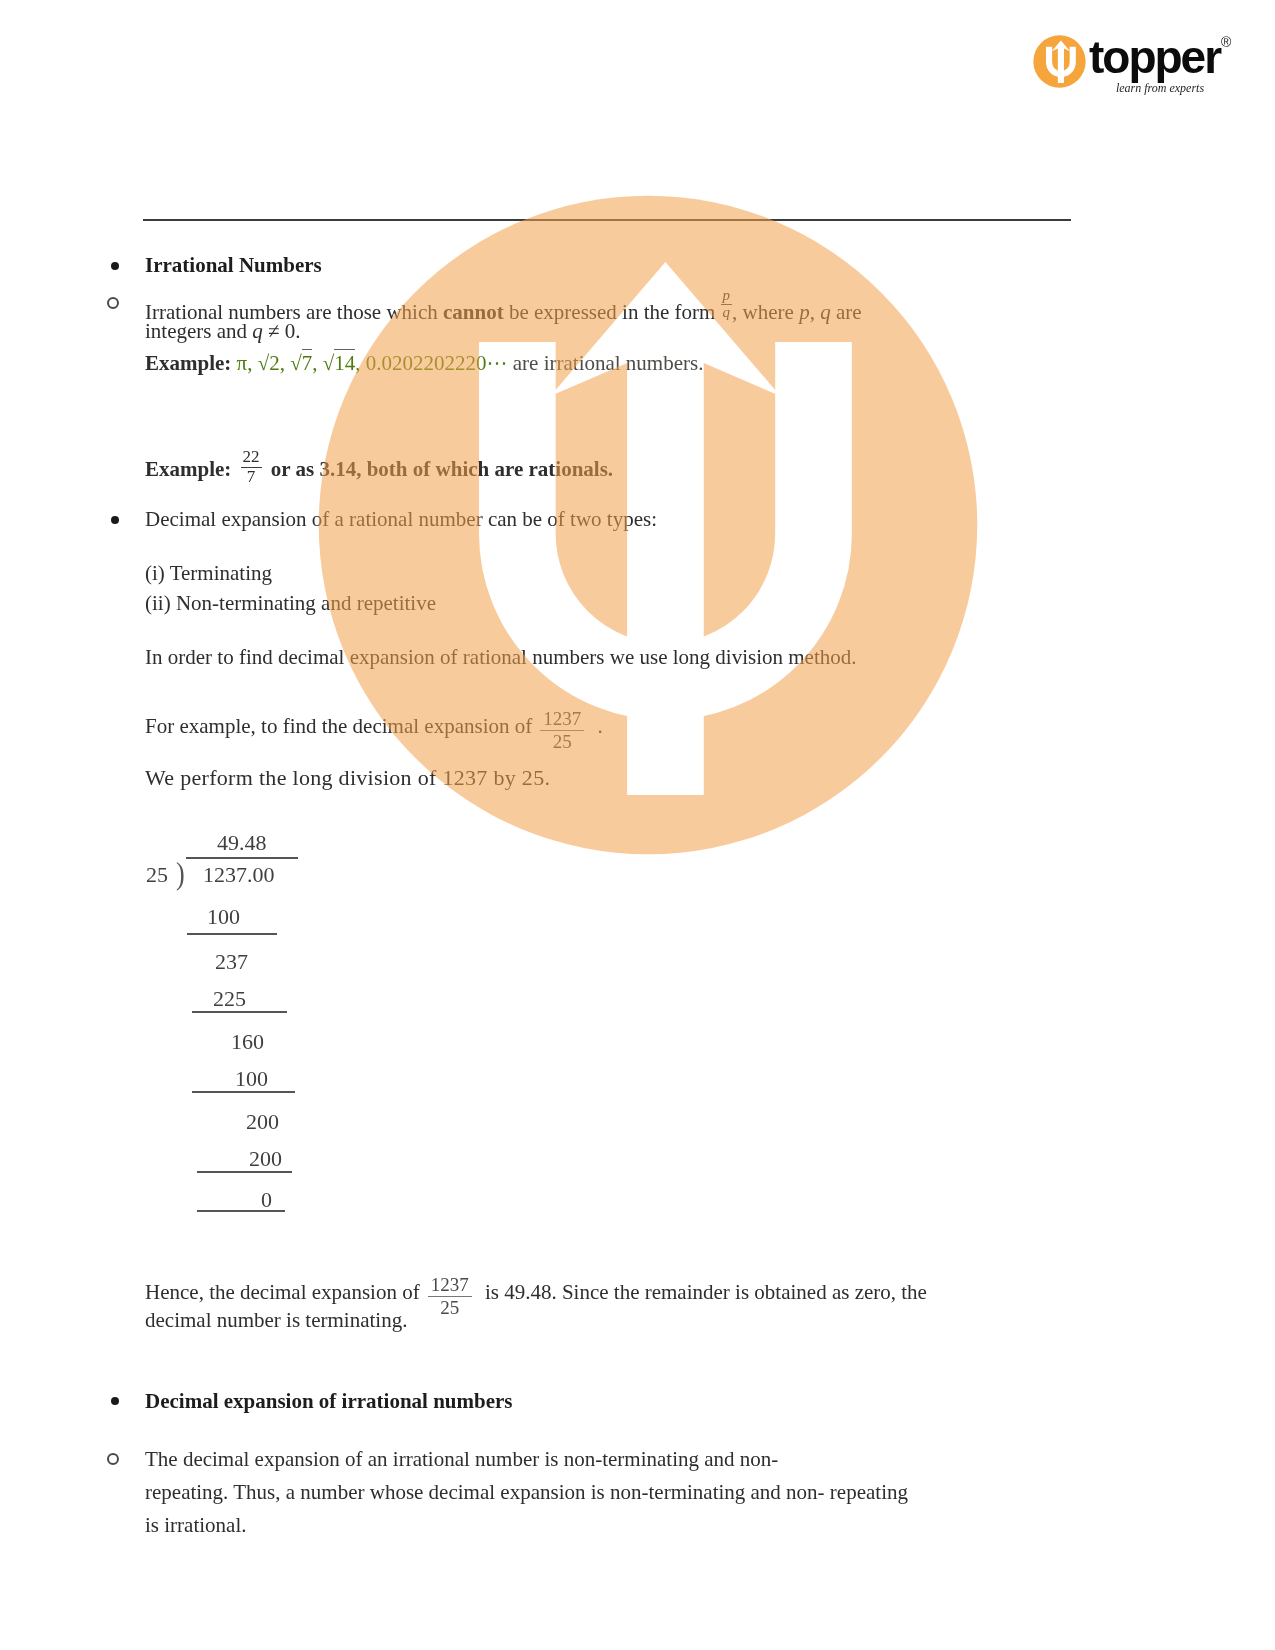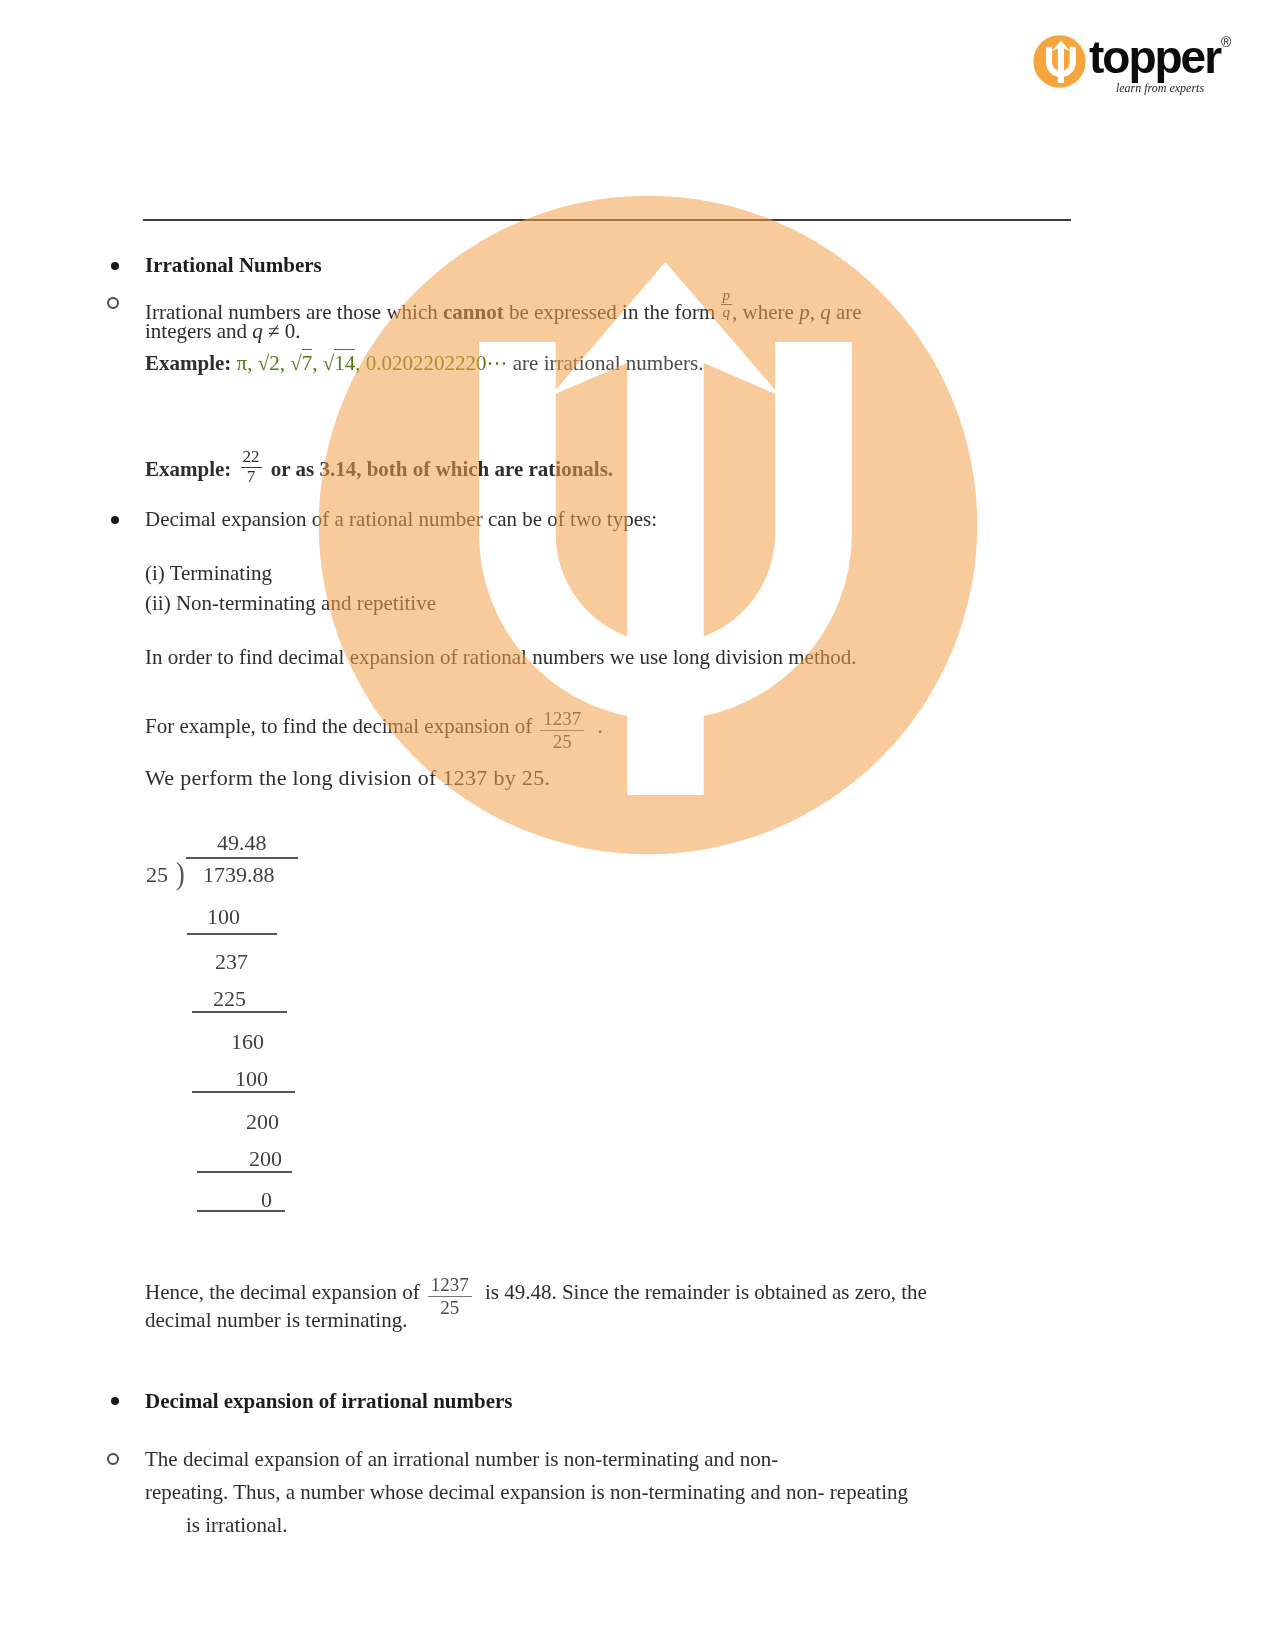--- a/index.html
+++ b/index.html
@@ -42,21 +42,21 @@
   .l-i1{left:145px;top:560px;}
   .l-i2{left:145px;top:590px;}
   .l-method{left:145px;top:644px;}
   .l-fore{left:145px;top:708px;}
   .l-perform{left:145px;top:764px;font-size:22px;letter-spacing:.3px;}
   .l-hence{left:145px;top:1274px;}
   .l-hence2{left:145px;top:1307px;}
   .h3{left:145px;top:1388px;font-weight:bold;color:#1d1d1d;}
   .p4l1{left:145px;top:1446px;}
   .p4l2{left:145px;top:1479px;}
-  .p4l3{left:145px;top:1512px;margin-left:41px;}
+  .p4l3{left:145px;top:1512px;}
 
   
   .sfrac{display:inline-block;text-align:center;vertical-align:2px;line-height:1.05;font-size:15px;}
   .sfn{display:block;border-bottom:1.3px solid #444;padding:0 2px;font-style:italic;}
   .sfd{display:block;font-style:italic;}
   
   .frac22{display:inline-block;text-align:center;vertical-align:-6px;line-height:1.1;font-size:17px;margin:0 4px;}
   .f22n{display:block;border-bottom:1.5px solid #3a3a3a;padding:0 2px;}
   .f22d{display:block;}
   
@@ -122,21 +122,21 @@
   <div class="abs l-method">In order to find decimal expansion of rational numbers we use long division method.</div>
 
   <div class="abs l-fore"><span>For example, to find the decimal expansion of</span><span class="bigfrac"><span class="bfn">1237</span><span class="bfd">25</span></span><span> .</span></div>
 
   <div class="abs l-perform">We perform the long division of 1237 by 25.</div>
 
   <div class="abs ldq">49.48</div>
   <div class="ldvinc"></div>
   <div class="abs ldd">25</div>
   <div class="abs ldb">)</div>
-  <div class="abs ldn">1739.88</div>
+  <div class="abs ldn">1237.00</div>
   <div class="abs lds lds1">100</div>
   <div class="ldu ldu1"></div>
   <div class="abs lds lds2">237</div>
   <div class="abs lds lds3">225</div>
   <div class="ldu ldu2"></div>
   <div class="abs lds lds4">160</div>
   <div class="abs lds lds5">100</div>
   <div class="ldu ldu3"></div>
   <div class="abs lds lds6">200</div>
   <div class="abs lds lds7">200</div>

